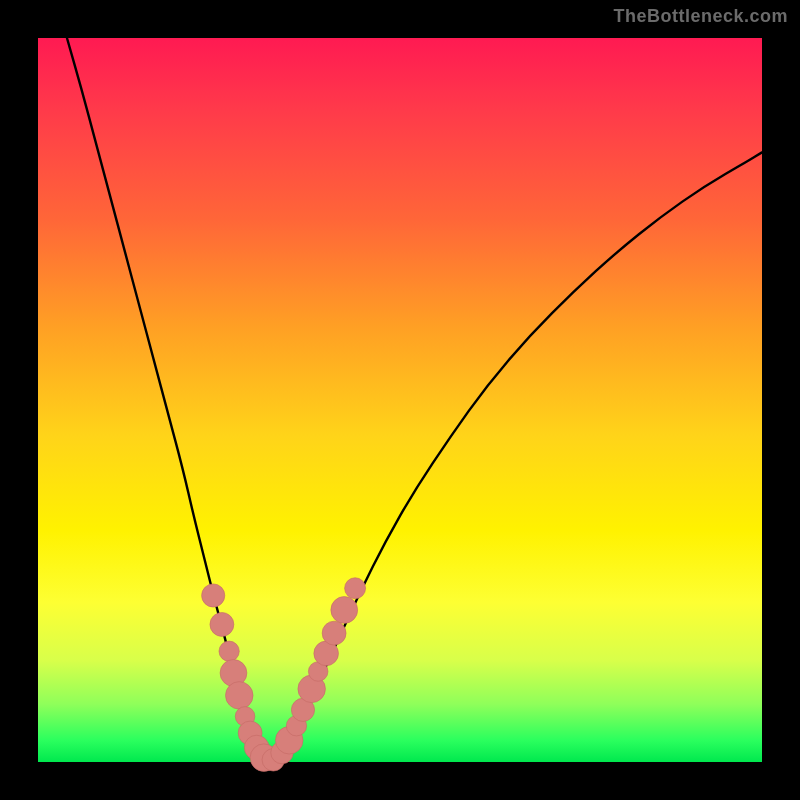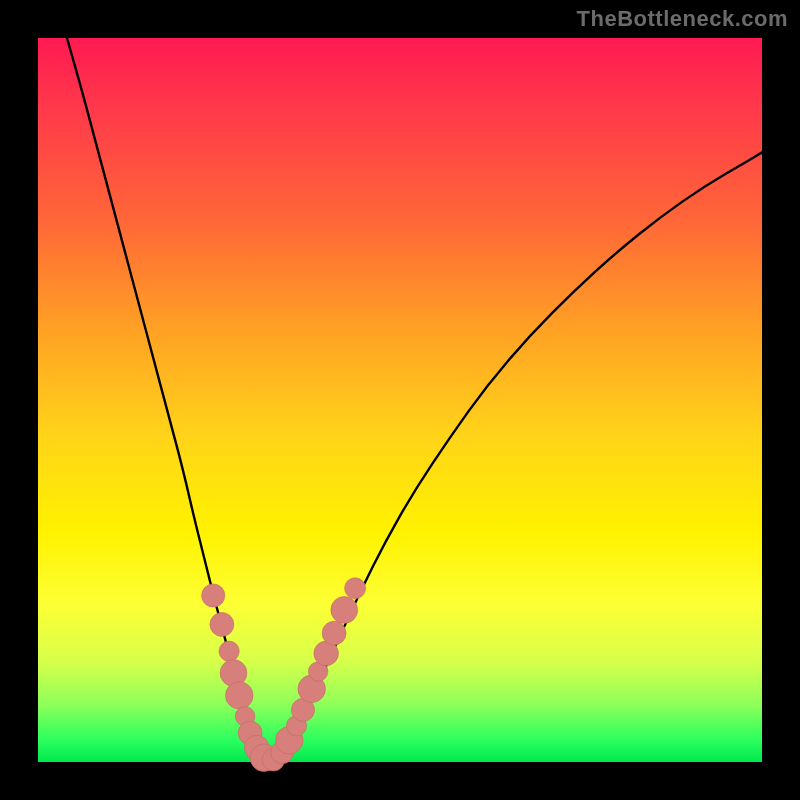--- a/index.html
+++ b/index.html
@@ -38,21 +38,21 @@
       #8fff5a 92%,
       #2bff5e 97%,
       #00e84e 100%
     );
   }
   .watermark {
     position: absolute;
     top: 6px;
     right: 12px;
     font-family: Arial, Helvetica, sans-serif;
-    font-size: 22px;
+    font-size: 18px;
     font-weight: 600;
     color: #6b6b6b;
     letter-spacing: 0.5px;
   }
   svg.overlay {
     position: absolute;
     left: 38px;
     top: 38px;
     width: 724px;
     height: 724px;

